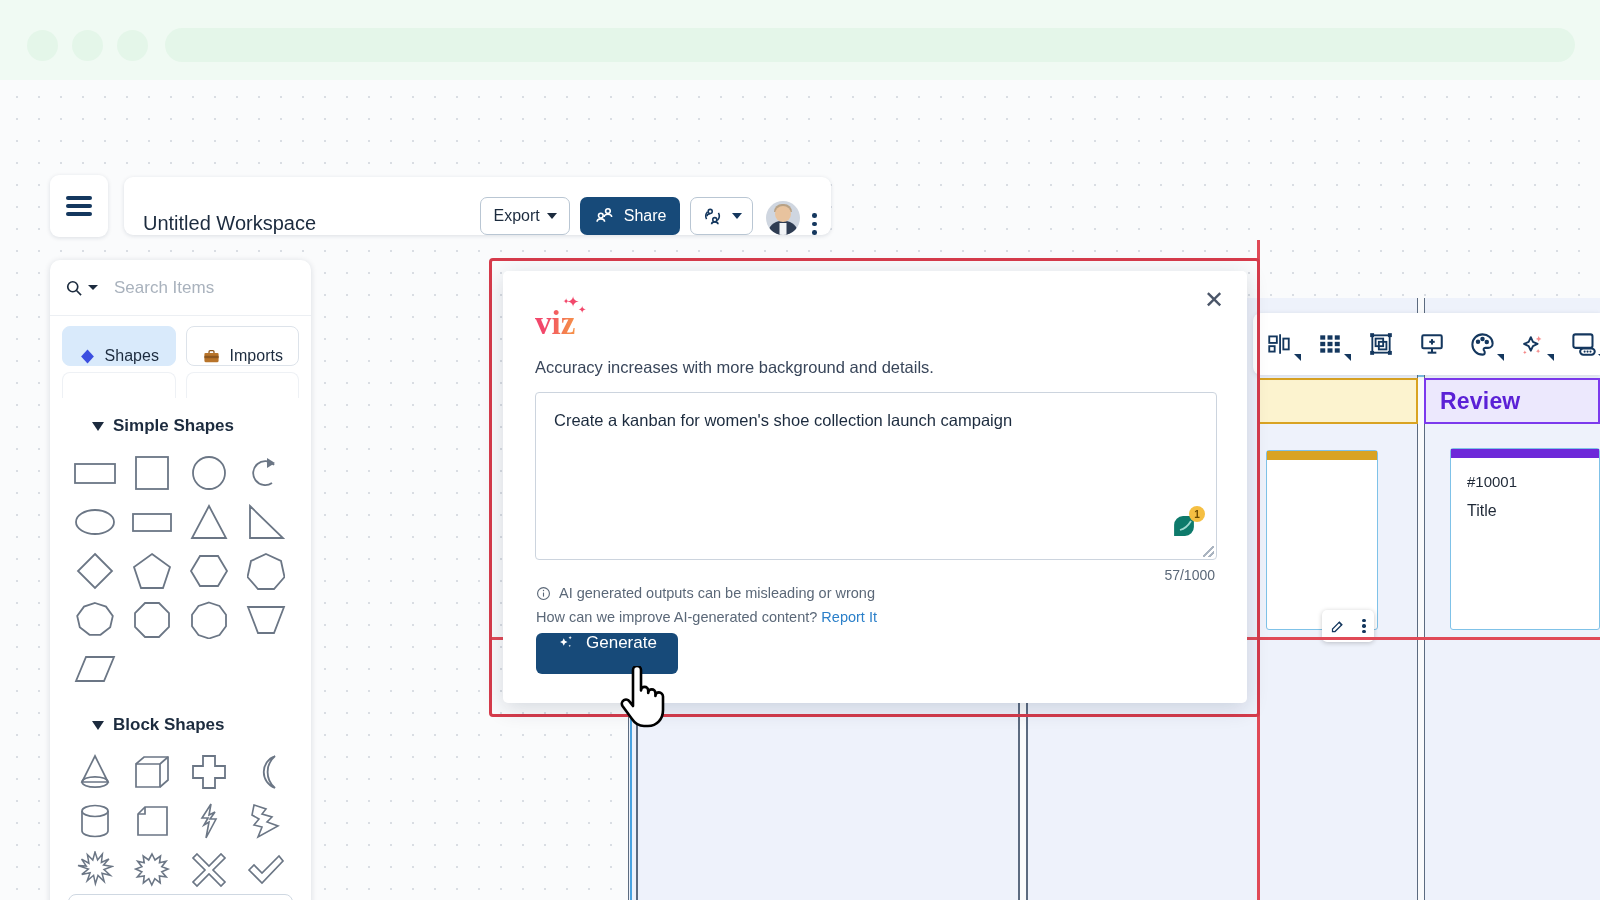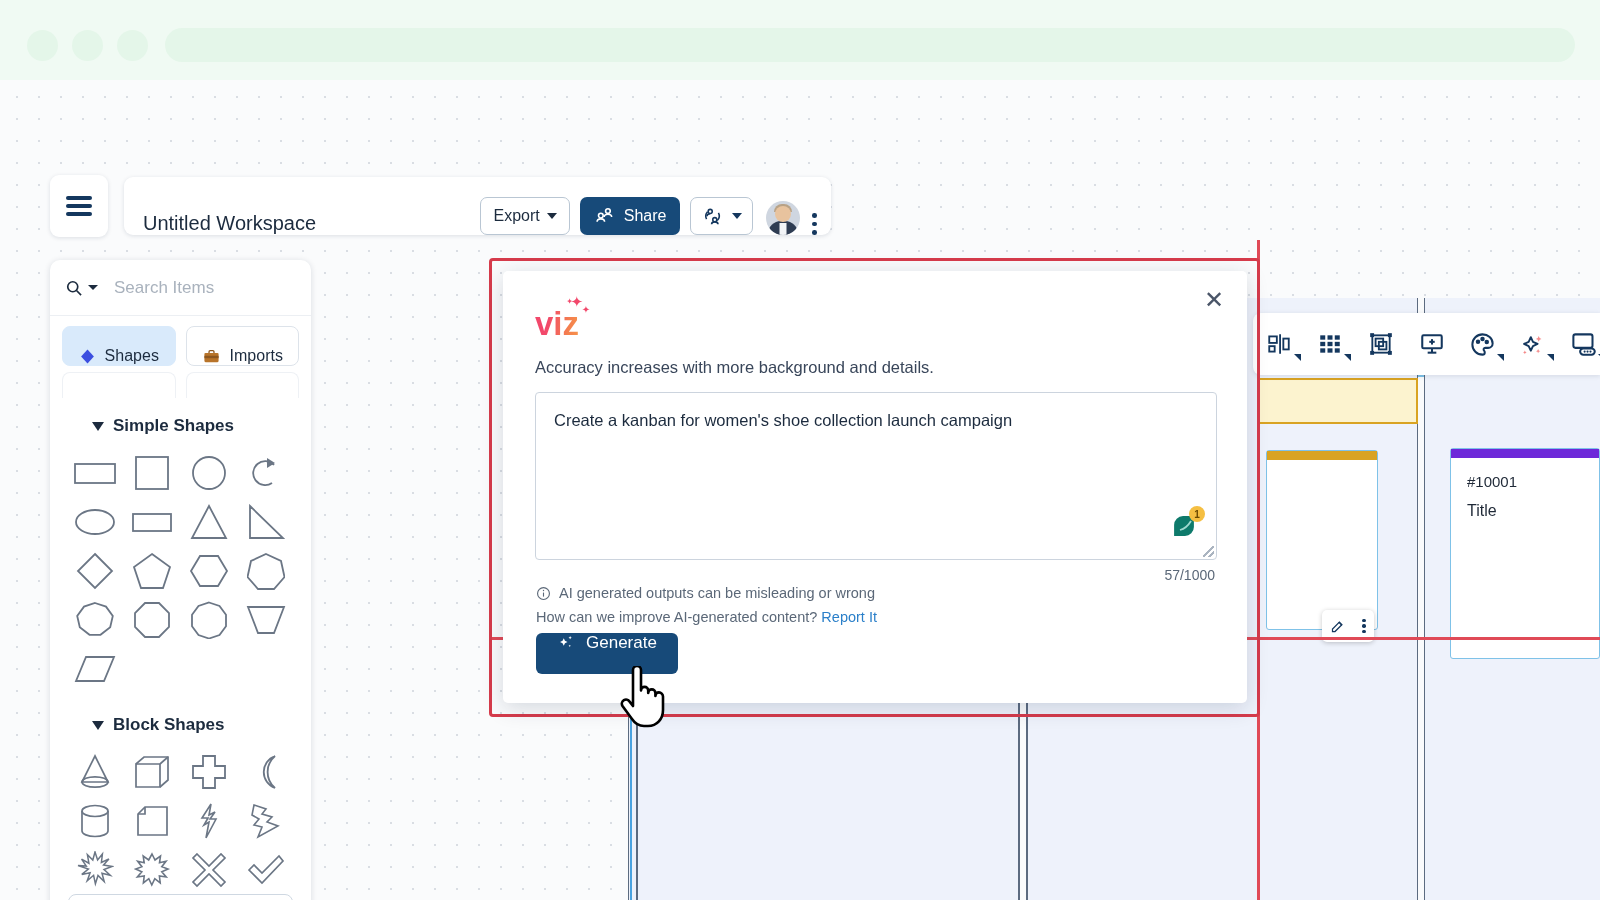--- a/index.html
+++ b/index.html
@@ -185,21 +185,21 @@
     display: flex; align-items: center; justify-content: center; cursor: pointer;
     font-size: 24px; color: #4a5568; line-height: 1;
   }
   #modal-heading-row { display: flex; align-items: center; gap: 14px; padding: 36px 0 0 32px; }
   #modal-title { font-size: 27px; font-weight: 700; color: #152642; }
   #viz-logo { position: relative; display: inline-block; }
   #viz-text {
     font-size: 33px; font-weight: 700; line-height: 1;
     background: linear-gradient(100deg, #f2486b 0%, #f2486b 30%, #f4804e 75%, #f7964a 100%);
     -webkit-background-clip: text; background-clip: text; color: transparent;
-    font-family: Liberation Sans, sans-serif;
+    font-family: Liberation Serif, serif;
   }
   .spark { position: absolute; color: #f2486b; line-height: 1; }
   .spark.s1 { right: -4px; top: -13px; font-size: 15px; }
   .spark.s2 { right: -11px; top: -2px; font-size: 10px; }
   .spark.s3 { right: 6px; top: -9px; font-size: 8px; }
   #modal-subtitle { font-size: 16.5px; color: #39465a; padding: 18px 0 0 32px; }
 
   #prompt-box {
     position: absolute; left: 32px; top: 121px; width: 682px; height: 168px;
     border: 1.3px solid #ccd4de; border-radius: 4px; background: #fff;
@@ -255,25 +255,28 @@
 <div id="app-canvas">
 
   <div id="kanban-board">
     <div class="kb-swim-top" style="left:628px; top:294px; width:960px;"></div>
 
     <div class="kb-col-band" style="left:628px; width:392px;"></div>
     <div class="kb-col-band" style="left:1026px; width:392px;"></div>
     <div class="kb-col-band" style="left:1424px; width:176px; border-right:none;"></div>
 
     <div class="kb-col-header" style="left:1258px; top:298px; width:160px;"></div>
+    <div class="kb-col-header review" style="left:1424px; top:298px; width:176px;">
+      <div class="kb-col-title">Review</div>
+    </div>
 
     <div class="kb-card" style="left:1266px; top:370px; width:112px; height:180px;">
       <div class="accent"></div>
     </div>
-    <div class="kb-card review" style="left:1450px; top:368px; width:150px; height:211px;">
+    <div class="kb-card review" style="left:1450px; top:368px; width:150px; height:182px;">
       <div class="accent"></div>
       <div class="kb-id">#10001</div>
       <div class="kb-title">Title</div>
     </div>
 
     <div id="kb-card-tools">
       <svg width="15" height="15" viewBox="0 0 24 24" fill="none" stroke="#14375e" stroke-width="2">
         <path d="M4 20h4L19 9l-4-4L4 16v4z"></path>
           <path d="M14 5l5 5"></path>
       </svg>

